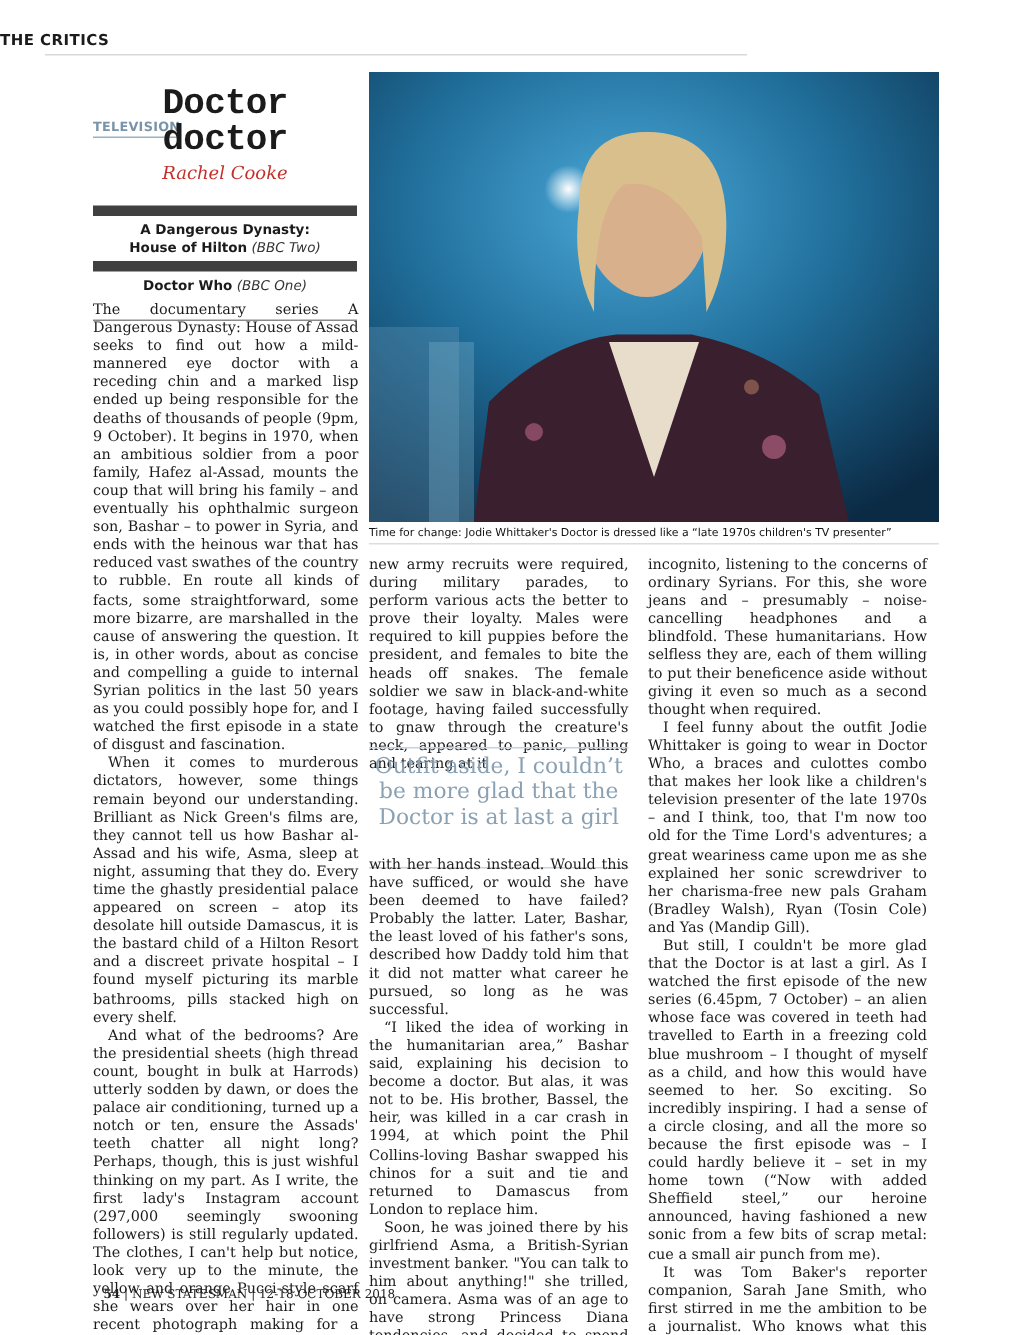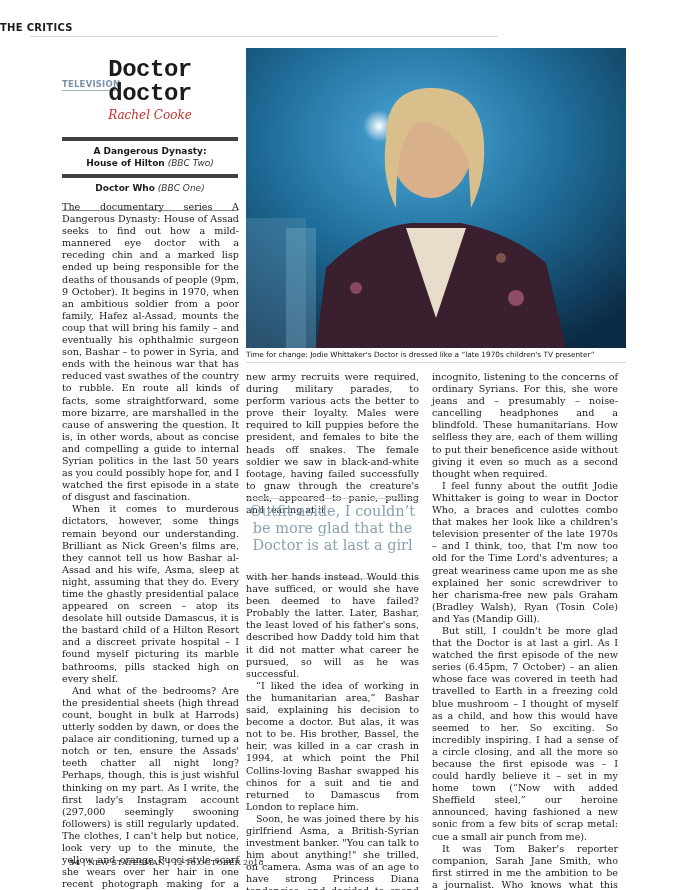--- a/index.html
+++ b/index.html
@@ -4,21 +4,21 @@
 <style>
   html, body { margin: 0; padding: 0; background: #ffffff; }
   body { width: 675px; height: 890px; position: relative; overflow: hidden; font-family: "DejaVu Serif", serif; color: #1b1b1b; }
   .section-head { position: absolute; top: 22px; left: 0; width: 675px; text-align: left; font-family: "DejaVu Sans", sans-serif; font-weight: bold; font-size: 10px; letter-spacing: 0.3px; }
   .top-rule-full { position: absolute; top: 36px; left: 30px; width: 468px; height: 1px; background: #d8d8d8; }
 
   .kicker { position: absolute; top: 44px; left: 62px; width: 176px; text-align: left; margin-top: 28px; }
   .kicker span { font-family: "DejaVu Sans", sans-serif; font-weight: bold; font-size: 8.5px; color: #7a93a8; border-bottom: 1px solid #9bb0c2; padding-bottom: 1px; letter-spacing: 0.2px; }
   .headline { position: absolute; top: 58px; left: 62px; width: 176px; text-align: center; font-family: Liberation Mono, monospace; font-weight: bold; font-size: 24px; line-height: 24px; letter-spacing: -0.5px; }
   .byline { position: absolute; top: 108px; left: 62px; width: 176px; text-align: center; font-family: "DejaVu Serif", serif; font-style: italic; color: #c4302b; font-size: 12px; }
-  .show-box { position: absolute; left: 62px; width: 176px; border-top: 4px solid #404040; text-align: center; font-size: 9px; line-height: 12px; padding-top: 4px; }
+  .show-box { position: absolute; left: 62px; width: 176px; border-top: 7px solid #404040; text-align: center; font-size: 9px; line-height: 12px; padding-top: 4px; }
   .show-box b { font-family: "DejaVu Sans", sans-serif; font-weight: bold; }
   .show-box i { font-family: "DejaVu Sans", sans-serif; font-style: italic; font-weight: normal; color: #333; }
   .show1 { top: 137px; height: 30px; }
   .show2 { top: 174px; height: 14px; border-bottom: 1px solid #8a8a8a; padding-bottom: 14px; }
 
   .col { position: absolute; font-size: 9.6px; line-height: 12.1px; text-align: justify; }
   .col p { margin: 0; text-indent: 10px; }
   .col p.first { text-indent: 0; }
   .col1 { left: 62px; top: 201px; width: 177px; }
   .col2 { left: 246px; top: 371px; width: 173px; }
@@ -89,21 +89,21 @@
 </div>
 <div class="caption">Time for change: Jodie Whittaker's Doctor is dressed like a “late 1970s children's TV presenter”</div>
 
 <div class="col col2">
   <p class="first">new army recruits were required, during military parades, to perform various acts the better to prove their loyalty. Males were required to kill puppies before the president, and females to bite the heads off snakes. The female soldier we saw in black-and-white footage, having failed successfully to gnaw through the creature's neck, appeared to panic, pulling and tearing at it</p>
 </div>
 
 <div class="pullquote">Outfit aside, I couldn’t be more glad that the Doctor is at last a girl</div>
 
 <div class="col col2-cont">
-  <p class="first">with her hands instead. Would this have sufficed, or would she have been deemed to have failed? Probably the latter. Later, Bashar, the least loved of his father's sons, described how Daddy told him that it did not matter what career he pursued, so will as he was successful.</p>
+  <p class="first">with her hands instead. Would this have sufficed, or would she have been deemed to have failed? Probably the latter. Later, Bashar, the least loved of his father's sons, described how Daddy told him that it did not matter what career he pursued, so long as he was successful.</p>
   <p>“I liked the idea of working in the humanitarian area,” Bashar said, explaining his decision to become a doctor. But alas, it was not to be. His brother, Bassel, the heir, was killed in a car crash in 1994, at which point the Phil Collins-loving Bashar swapped his chinos for a suit and tie and returned to Damascus from London to replace him.</p>
   <p>Soon, he was joined there by his girlfriend Asma, a British-Syrian investment banker. "You can talk to him about anything!" she trilled, on camera. Asma was of an age to have strong Princess Diana tendencies, and decided to spend time, before their marriage, travelling the country</p>
 </div>
 
 <div class="col col3">
   <p class="first">incognito, listening to the concerns of ordinary Syrians. For this, she wore jeans and – presumably – noise-cancelling headphones and a blindfold. These humanitarians. How selfless they are, each of them willing to put their beneficence aside without giving it even so much as a second thought when required.</p>
   <p>I feel funny about the outfit Jodie Whittaker is going to wear in Doctor Who, a braces and culottes combo that makes her look like a children's television presenter of the late 1970s – and I think, too, that I'm now too old for the Time Lord's adventures; a great weariness came upon me as she explained her sonic screwdriver to her charisma-free new pals Graham (Bradley Walsh), Ryan (Tosin Cole) and Yas (Mandip Gill).</p>
   <p>But still, I couldn't be more glad that the Doctor is at last a girl. As I watched the first episode of the new series (6.45pm, 7 October) – an alien whose face was covered in teeth had travelled to Earth in a freezing cold blue mushroom – I thought of myself as a child, and how this would have seemed to her. So exciting. So incredibly inspiring. I had a sense of a circle closing, and all the more so because the first episode was – I could hardly believe it – set in my home town (“Now with added Sheffield steel,” our heroine announced, having fashioned a new sonic from a few bits of scrap metal: cue a small air punch from me).</p>
   <p>It was Tom Baker's reporter companion, Sarah Jane Smith, who first stirred in me the ambition to be a journalist. Who knows what this regeneration will do for all those small girls watching it now. ▪</p>
 </div>

